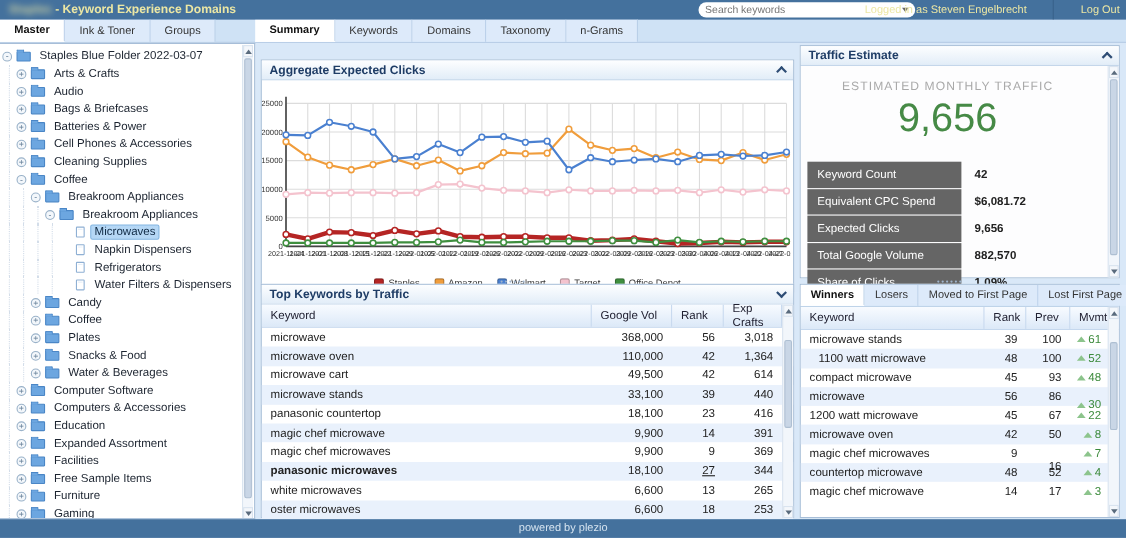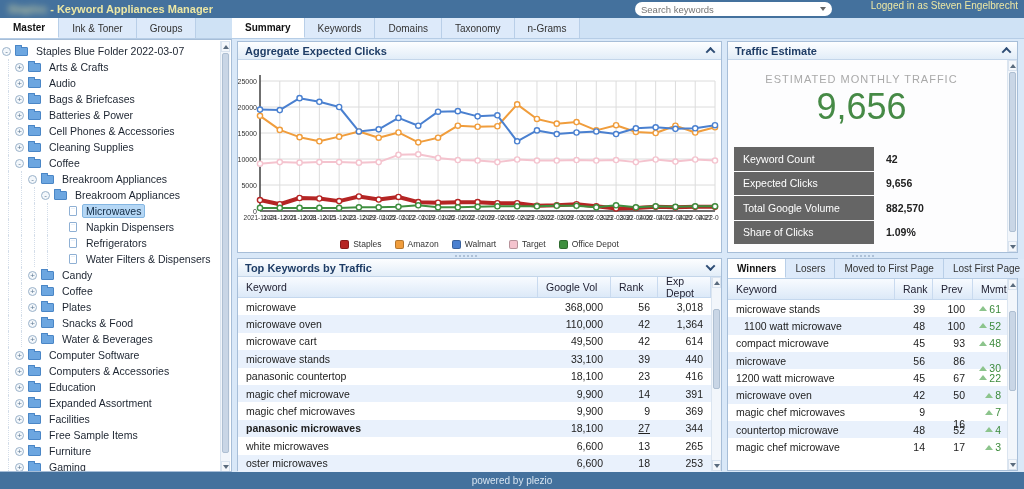--- a/index.html
+++ b/index.html
@@ -7,21 +7,21 @@
   body { font-family:"Liberation Sans", sans-serif; background:#d9e8f8; overflow:hidden; }
   .app { position:relative; width:1024px; height:489px; background:#d9e8f8; overflow:hidden; }
 
   
   .topbar { position:absolute; left:0; top:0; width:1024px; height:18px; background:#44719d; display:flex; align-items:center; }
   .app-title { color:#ece7a4; font-size:11px; font-weight:bold; padding-left:8px; white-space:nowrap; }
   .brand-redacted { filter:blur(3px); opacity:.75; }
   .searchwrap { position:absolute; left:635px; top:2px; width:197px; height:14px; background:#fff; border-radius:7px; display:flex; align-items:center; padding:0 6px; }
   .searchwrap input { border:none; outline:none; flex:1; font-size:9.5px; color:#444; font-family:"Liberation Sans",sans-serif; background:transparent; }
   .search-caret { width:0; height:0; border-left:3.5px solid transparent; border-right:3.5px solid transparent; border-top:4px solid #666; }
-  .topbar-right { position:absolute; right:6px; top:0; height:18px; display:flex; align-items:center; gap:24px;flex-direction:column; }
+  .topbar-right { position:absolute; right:6px; top:0; height:18px; display:flex; align-items:center; gap:24px; }
   .topbar-right .tb-link { color:#ece7a4; font-size:10px; white-space:nowrap; cursor:pointer; }
   .tb-divider { width:1px; height:18px; background:#38618b; }
 
   
   .tabstrip { position:absolute; height:21px; background:#cfe2f5; border-bottom:1px solid #b6cde6; display:flex; align-items:stretch; }
   .side-tabs { left:0; top:18px; width:232px; }
   .main-tabs { left:232px; top:18px; width:792px; }
   .tab { display:flex; align-items:center; justify-content:center; padding:0 13px; font-size:10px; color:#333; border-right:1px solid #b9cfe8; background:#ddeafa; cursor:pointer; white-space:nowrap; }
   .tab.active { background:#fff; font-weight:bold; color:#111; border-bottom:1px solid #fff; }
 
@@ -41,21 +41,21 @@
   .tree-label.selected { background:#b5d7f5; border:1px solid #84b6e2; border-radius:2px; color:#102a44; }
 
   
   .panel { position:absolute; background:#fff; border:1px solid #a7bed8; }
   .panel-header { height:18px; background:linear-gradient(#fdfeff,#e2edf8); border-bottom:1px solid #c4d6ea; display:flex; align-items:center; justify-content:space-between; padding:0 7px; }
   .panel-title { font-size:11px; font-weight:bold; color:#1f3d66; }
   .chev { width:7px; height:7px; border-left:2px solid #2e4d75; border-top:2px solid #2e4d75; cursor:pointer; }
   .chev.up { transform:rotate(45deg) translate(1px,1px); }
   .chev.down { transform:rotate(225deg) translate(1px,1px); }
 
-  #chart-panel { left:237px; top:41px; width:485px; height:212px; }
+  #chart-panel { left:237px; top:54px; width:485px; height:212px; }
   #traffic-panel { left:727px; top:41px; width:291px; height:212px; }
   #keywords-panel { left:237px; top:258px; width:485px; height:213px; }
   #winners-panel { left:727px; top:258px; width:291px; height:213px; }
 
   
   .chart-body { position:relative; width:100%; height:192px; }
   .legend { position:absolute; left:0; right:0; bottom:3px; display:flex; justify-content:center; gap:13px; }
   .legend-item { display:flex; align-items:center; gap:4px; }
   .legend-swatch { width:9px; height:9px; border-radius:2px; }
   .legend-label { font-size:8.5px; color:#333; filter:blur(0.55px); }
@@ -99,21 +99,21 @@
   
   .footer { position:absolute; left:0; top:472px; width:1024px; height:17px; background:#44719d; display:flex; align-items:center; justify-content:center; }
   .footer span { color:#d6e4f0; font-size:10px; }
 </style>
 </head>
 <body>
 
 <div class="app">
 
   <div class="topbar">
-    <div class="app-title"><span class="brand-redacted">Staples</span><span> - Keyword Appliances Manager</span></div>
+    <div class="app-title"><span class="brand-redacted">Staples</span><span> - Keyword Experience Domains</span></div>
     <div class="searchwrap">
       <input placeholder="Search keywords" style="">
       <span class="search-caret"></span>
     </div>
     <div class="topbar-right">
       <span class="tb-link">Logged in as Steven Engelbrecht</span>
       <span class="tb-divider"></span>
       <span class="tb-link">Log Out</span>
     </div>
   </div>
@@ -549,20 +549,24 @@
     </div>
     <div class="traffic-body">
       <div class="tr-subtitle">ESTIMATED MONTHLY TRAFFIC</div>
       <div class="tr-big">9,656</div>
       <div class="stats" id="traffic-stats">
           <div class="stat-row">
             <div class="stat-label">Keyword Count</div>
             <div class="stat-value">42</div>
           </div>
           <div class="stat-row">
+            <div class="stat-label">Equivalent CPC Spend</div>
+            <div class="stat-value">$6,081.72</div>
+          </div>
+          <div class="stat-row">
             <div class="stat-label">Expected Clicks</div>
             <div class="stat-value">9,656</div>
           </div>
           <div class="stat-row">
             <div class="stat-label">Total Google Volume</div>
             <div class="stat-value">882,570</div>
           </div>
           <div class="stat-row">
             <div class="stat-label">Share of Clicks</div>
             <div class="stat-value">1.09%</div>
@@ -579,21 +583,21 @@
   <div class="panel" id="keywords-panel">
     <div class="panel-header">
       <span class="panel-title">Top Keywords by Traffic</span>
       <span class="chev down"></span>
     </div>
     <div style="position:relative; height:194px;">
       <div class="tbl-header" id="kw-header">
           <div class="hcell" style="width: 300px;">Keyword</div>
           <div class="hcell" style="width: 73px;">Google Vol</div>
           <div class="hcell" style="width: 47px;">Rank</div>
-          <div class="hcell" style="width: 53px;">Exp Depot</div>
+          <div class="hcell" style="width: 53px;">Exp Crafts</div>
         </div>
       <div id="kw-rows">
           <div class="tbl-row">
             <div class="cell" style="width: 300px;">microwave</div>
             <div class="cell num" style="width: 73px;">368,000</div>
             <div class="cell num" style="width: 47px;">56</div>
             <div class="cell num" style="width: 53px;">3,018</div>
           </div>
           <div class="tbl-row">
             <div class="cell" style="width: 300px;">microwave oven</div>

